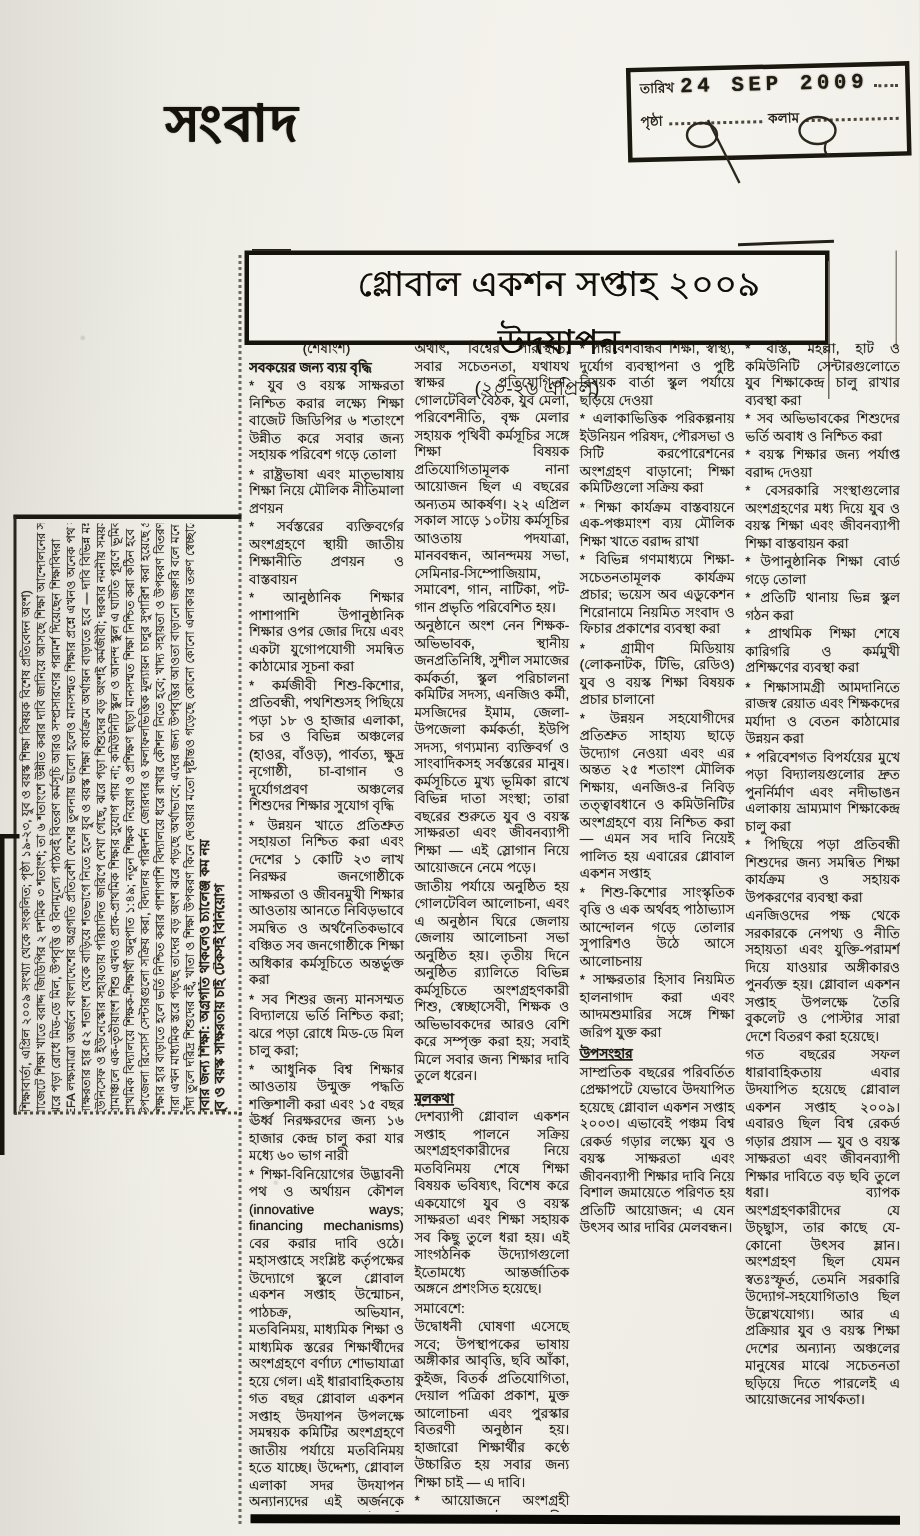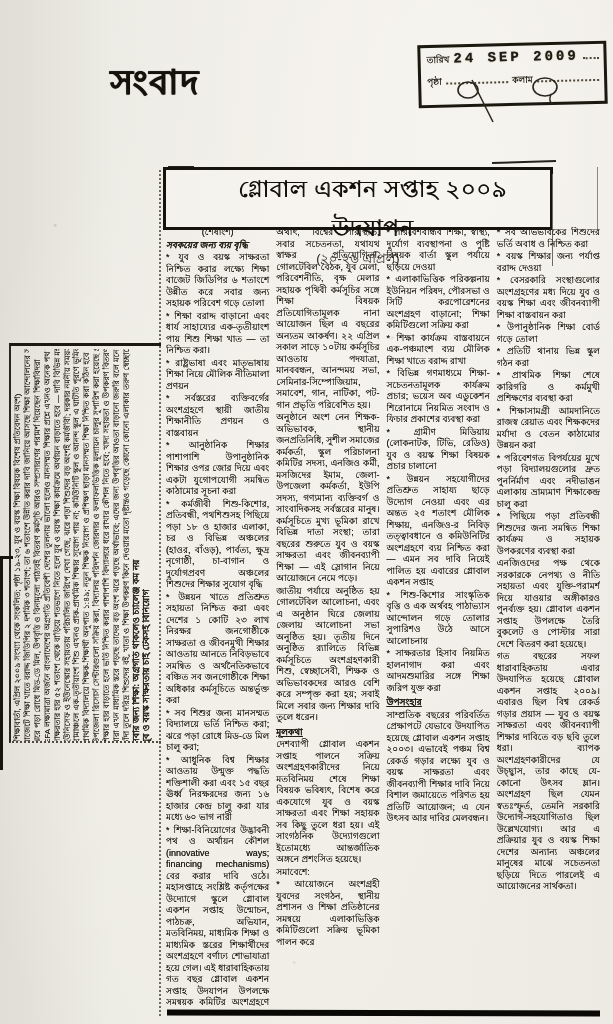--- a/index.html
+++ b/index.html
@@ -66,21 +66,21 @@
     border-left:2px dotted #6e695d;}
   
   .article{
     position:absolute;left:166px;top:227px;width:434px;height:781px;
     display:flex;gap:7px;overflow:hidden;
   }
   .col{flex:1;min-width:0;font-size:9px;line-height:11.5px;text-align:justify;
     color:#201d15;text-shadow:0 0 .5px rgba(25,20,10,.85);}
   .para{margin-bottom:1px;}
   .para.center{text-align:center;}
-  .para.bold{font-weight:bold;font-style:italic;}
+  .para.bold{font-weight:bold;}
   .para.subhead{font-weight:bold;margin-top:3px;text-decoration:underline;}
   
   .bottom-bar{position:absolute;left:167px;top:1010px;width:433px;height:6px;
     background:#0a0906;transform:rotate(.15deg);}
   
   .strip{
     position:absolute;left:9px;top:343px;width:150px;height:395px;overflow:hidden;
     border-top:3px solid #1c1912;border-left:2px solid #2a261d;
     border-bottom:2px dotted #514b3e;
   }
@@ -135,52 +135,53 @@
   <div class="tick tick-r1"></div>
   <div class="tick tick-r2"></div>
 
   <div class="dotted-left"></div>
 
   <div class="article">
       <div class="col">
         <div class="para center">(শেষাংশ)</div>
         <div class="para bold">সবকয়ের জন্য ব্যয় বৃদ্ধি</div>
         <div class="para">* যুব ও বয়স্ক সাক্ষরতা নিশ্চিত করার লক্ষ্যে শিক্ষা বাজেট জিডিপির ৬ শতাংশে উন্নীত করে সবার জন্য সহায়ক পরিবেশ গড়ে তোলা</div>
-        <div class="para">* শিক্ষা বরাদ্দ বাড়ানো এবং ধার্য সাহায্যের এক-তৃতীয়াংশ পায় শিশু শিক্ষা খাত — তা নিশ্চিত করা।</div>
         <div class="para">* রাষ্ট্রভাষা এবং মাতৃভাষায় শিক্ষা নিয়ে মৌলিক নীতিমালা প্রণয়ন</div>
         <div class="para">* সর্বস্তরের ব্যক্তিবর্গের অংশগ্রহণে স্থায়ী জাতীয় শিক্ষানীতি প্রণয়ন ও বাস্তবায়ন</div>
         <div class="para">* আনুষ্ঠানিক শিক্ষার পাশাপাশি উপানুষ্ঠানিক শিক্ষার ওপর জোর দিয়ে এবং একটা যুগোপযোগী সমন্বিত কাঠামোর সূচনা করা</div>
         <div class="para">* কর্মজীবী শিশু-কিশোর, প্রতিবন্ধী, পথশিশুসহ পিছিয়ে পড়া ১৮ ও হাজার এলাকা, চর ও বিভিন্ন অঞ্চলের (হাওর, বাঁওড়), পার্বত্য, ক্ষুদ্র নৃগোষ্ঠী, চা-বাগান ও দুর্যোগপ্রবণ অঞ্চলের শিশুদের শিক্ষার সুযোগ বৃদ্ধি</div>
         <div class="para">* উন্নয়ন খাতে প্রতিশ্রুত সহায়তা নিশ্চিত করা এবং দেশের ১ কোটি ২৩ লাখ নিরক্ষর জনগোষ্ঠীকে সাক্ষরতা ও জীবনমুখী শিক্ষার আওতায় আনতে নিবিড়ভাবে সমন্বিত ও অর্থনৈতিকভাবে বঞ্চিত সব জনগোষ্ঠীকে শিক্ষা অধিকার কর্মসূচিতে অন্তর্ভুক্ত করা</div>
         <div class="para">* সব শিশুর জন্য মানসম্মত বিদ্যালয়ে ভর্তি নিশ্চিত করা; ঝরে পড়া রোধে মিড-ডে মিল চালু করা;</div>
         <div class="para">* আধুনিক বিশ্ব শিক্ষার আওতায় উন্মুক্ত পদ্ধতি শক্তিশালী করা এবং ১৫ বছর ঊর্ধ্ব নিরক্ষরদের জন্য ১৬ হাজার কেন্দ্র চালু করা যার মধ্যে ৬০ ভাগ নারী</div>
         <div class="para">* শিক্ষা-বিনিয়োগের উদ্ভাবনী পথ ও অর্থায়ন কৌশল (innovative ways; financing mechanisms) বের করার দাবি ওঠে। মহাসপ্তাহে সংশ্লিষ্ট কর্তৃপক্ষের উদ্যোগে স্কুলে গ্লোবাল একশন সপ্তাহ উন্মোচন, পাঠচক্র, অভিযান, মতবিনিময়, মাধ্যমিক শিক্ষা ও মাধ্যমিক স্তরের শিক্ষার্থীদের অংশগ্রহণে বর্ণাঢ্য শোভাযাত্রা হয়ে গেল। এই ধারাবাহিকতায় গত বছর গ্লোবাল একশন সপ্তাহ উদযাপন উপলক্ষে সমন্বয়ক কমিটির অংশগ্রহণে জাতীয় পর্যায়ে মতবিনিময় হতে যাচ্ছে। উদ্দেশ্য, গ্লোবাল এলাকা সদর উদযাপন অন্যান্যদের এই অর্জনকে অগ্রসর করা; গুরুত্বপূর্ণ একটি দিবস, সবার কাছেই গ্লোবাল একশন সপ্তাহ ২৩০% উদযাপন</div>
       </div>
       <div class="col">
         <div class="para">অর্থাৎ, বিশ্বের পরিস্থিতি, সবার সচেতনতা, যথাযথ স্বাক্ষর প্রতিযোগিতা, গোলটেবিল বৈঠক, যুব মেলা, পরিবেশনীতি, বৃক্ষ মেলার সহায়ক পৃথিবী কর্মসূচির সঙ্গে শিক্ষা বিষয়ক প্রতিযোগিতামূলক নানা আয়োজন ছিল এ বছরের অন্যতম আকর্ষণ। ২২ এপ্রিল সকাল সাড়ে ১০টায় কর্মসূচির আওতায় পদযাত্রা, মানববন্ধন, আনন্দময় সভা, সেমিনার-সিম্পোজিয়াম, সমাবেশ, গান, নাটিকা, পট-গান প্রভৃতি পরিবেশিত হয়।</div>
         <div class="para">অনুষ্ঠানে অংশ নেন শিক্ষক-অভিভাবক, স্থানীয় জনপ্রতিনিধি, সুশীল সমাজের কর্মকর্তা, স্কুল পরিচালনা কমিটির সদস্য, এনজিও কর্মী, মসজিদের ইমাম, জেলা-উপজেলা কর্মকর্তা, ইউপি সদস্য, গণ্যমান্য ব্যক্তিবর্গ ও সাংবাদিকসহ সর্বস্তরের মানুষ। কর্মসূচিতে মুখ্য ভূমিকা রাখে বিভিন্ন দাতা সংস্থা; তারা বছরের শুরুতে যুব ও বয়স্ক সাক্ষরতা এবং জীবনব্যাপী শিক্ষা — এই স্লোগান নিয়ে আয়োজনে নেমে পড়ে।</div>
         <div class="para">জাতীয় পর্যায়ে অনুষ্ঠিত হয় গোলটেবিল আলোচনা, এবং এ অনুষ্ঠান ঘিরে জেলায় জেলায় আলোচনা সভা অনুষ্ঠিত হয়। তৃতীয় দিনে অনুষ্ঠিত র‌্যালিতে বিভিন্ন কর্মসূচিতে অংশগ্রহণকারী শিশু, স্বেচ্ছাসেবী, শিক্ষক ও অভিভাবকদের আরও বেশি করে সম্পৃক্ত করা হয়; সবাই মিলে সবার জন্য শিক্ষার দাবি তুলে ধরেন।</div>
         <div class="para subhead">মূলকথা</div>
         <div class="para">দেশব্যাপী গ্লোবাল একশন সপ্তাহ পালনে সক্রিয় অংশগ্রহণকারীদের নিয়ে মতবিনিময় শেষে শিক্ষা বিষয়ক ভবিষ্যৎ, বিশেষ করে একযোগে যুব ও বয়স্ক সাক্ষরতা এবং শিক্ষা সহায়ক সব কিছু তুলে ধরা হয়। এই সাংগঠনিক উদ্যোগগুলো ইতোমধ্যে আন্তর্জাতিক অঙ্গনে প্রশংসিত হয়েছে।</div>
         <div class="para">সমাবেশে:</div>
+        <div class="para">উদ্বোধনী ঘোষণা এসেছে সবে; উপস্থাপকের ভাষায় অঙ্গীকার আবৃত্তি, ছবি আঁকা, কুইজ, বিতর্ক প্রতিযোগিতা, দেয়াল পত্রিকা প্রকাশ, মুক্ত আলোচনা এবং পুরস্কার বিতরণী অনুষ্ঠান হয়। হাজারো শিক্ষার্থীর কণ্ঠে উচ্চারিত হয় সবার জন্য শিক্ষা চাই — এ দাবি।</div>
         <div class="para">* আয়োজনে অংশগ্রহী যুবদের সংগঠন, স্থানীয় প্রশাসন ও শিক্ষা প্রতিষ্ঠানের সমন্বয়ে এলাকাভিত্তিক কমিটিগুলো সক্রিয় ভূমিকা পালন করে</div>
       </div>
       <div class="col">
         <div class="para">* পরিবেশবান্ধব শিক্ষা, স্বাস্থ্য, দুর্যোগ ব্যবস্থাপনা ও পুষ্টি বিষয়ক বার্তা স্কুল পর্যায়ে ছড়িয়ে দেওয়া</div>
         <div class="para">* এলাকাভিত্তিক পরিকল্পনায় ইউনিয়ন পরিষদ, পৌরসভা ও সিটি করপোরেশনের অংশগ্রহণ বাড়ানো; শিক্ষা কমিটিগুলো সক্রিয় করা</div>
         <div class="para">* শিক্ষা কার্যক্রম বাস্তবায়নে এক-পঞ্চমাংশ ব্যয় মৌলিক শিক্ষা খাতে বরাদ্দ রাখা</div>
         <div class="para">* বিভিন্ন গণমাধ্যমে শিক্ষা-সচেতনতামূলক কার্যক্রম প্রচার; ভয়েস অব এডুকেশন শিরোনামে নিয়মিত সংবাদ ও ফিচার প্রকাশের ব্যবস্থা করা</div>
         <div class="para">* গ্রামীণ মিডিয়ায় (লোকনাটক, টিভি, রেডিও) যুব ও বয়স্ক শিক্ষা বিষয়ক প্রচার চালানো</div>
         <div class="para">* উন্নয়ন সহযোগীদের প্রতিশ্রুত সাহায্য ছাড়ে উদ্যোগ নেওয়া এবং এর অন্তত ২৫ শতাংশ মৌলিক শিক্ষায়, এনজিও-র নিবিড় তত্ত্বাবধানে ও কমিউনিটির অংশগ্রহণে ব্যয় নিশ্চিত করা — এমন সব দাবি নিয়েই পালিত হয় এবারের গ্লোবাল একশন সপ্তাহ</div>
         <div class="para">* শিশু-কিশোর সাংস্কৃতিক বৃত্তি ও এক অর্থবহ পাঠাভ্যাস আন্দোলন গড়ে তোলার সুপারিশও উঠে আসে আলোচনায়</div>
         <div class="para">* সাক্ষরতার হিসাব নিয়মিত হালনাগাদ করা এবং আদমশুমারির সঙ্গে শিক্ষা জরিপ যুক্ত করা</div>
         <div class="para subhead">উপসংহার</div>
         <div class="para">সাম্প্রতিক বছরের পরিবর্তিত প্রেক্ষাপটে যেভাবে উদযাপিত হয়েছে গ্লোবাল একশন সপ্তাহ ২০০৩। এভাবেই পঞ্চম বিশ্ব রেকর্ড গড়ার লক্ষ্যে যুব ও বয়স্ক সাক্ষরতা এবং জীবনব্যাপী শিক্ষার দাবি নিয়ে বিশাল জমায়েতে পরিণত হয় প্রতিটি আয়োজন; এ যেন উৎসব আর দাবির মেলবন্ধন।</div>
       </div>
       <div class="col">
+        <div class="para">* বস্তি, মহল্লা, হাট ও কমিউনিটি সেন্টারগুলোতে যুব শিক্ষাকেন্দ্র চালু রাখার ব্যবস্থা করা</div>
         <div class="para">* সব অভিভাবকের শিশুদের ভর্তি অবাধ ও নিশ্চিত করা</div>
         <div class="para">* বয়স্ক শিক্ষার জন্য পর্যাপ্ত বরাদ্দ দেওয়া</div>
         <div class="para">* বেসরকারি সংস্থাগুলোর অংশগ্রহণের মধ্য দিয়ে যুব ও বয়স্ক শিক্ষা এবং জীবনব্যাপী শিক্ষা বাস্তবায়ন করা</div>
         <div class="para">* উপানুষ্ঠানিক শিক্ষা বোর্ড গড়ে তোলা</div>
         <div class="para">* প্রতিটি থানায় ভিন্ন স্কুল গঠন করা</div>
         <div class="para">* প্রাথমিক শিক্ষা শেষে কারিগরি ও কর্মমুখী প্রশিক্ষণের ব্যবস্থা করা</div>
         <div class="para">* শিক্ষাসামগ্রী আমদানিতে রাজস্ব রেয়াত এবং শিক্ষকদের মর্যাদা ও বেতন কাঠামোর উন্নয়ন করা</div>
         <div class="para">* পরিবেশগত বিপর্যয়ের মুখে পড়া বিদ্যালয়গুলোর দ্রুত পুনর্নির্মাণ এবং নদীভাঙন এলাকায় ভ্রাম্যমাণ শিক্ষাকেন্দ্র চালু করা</div>
         <div class="para">* পিছিয়ে পড়া প্রতিবন্ধী শিশুদের জন্য সমন্বিত শিক্ষা কার্যক্রম ও সহায়ক উপকরণের ব্যবস্থা করা</div>
         <div class="para">এনজিওদের পক্ষ থেকে সরকারকে নেপথ্য ও নীতি সহায়তা এবং যুক্তি-পরামর্শ দিয়ে যাওয়ার অঙ্গীকারও পুনর্ব্যক্ত হয়। গ্লোবাল একশন সপ্তাহ উপলক্ষে তৈরি বুকলেট ও পোস্টার সারা দেশে বিতরণ করা হয়েছে।</div>

